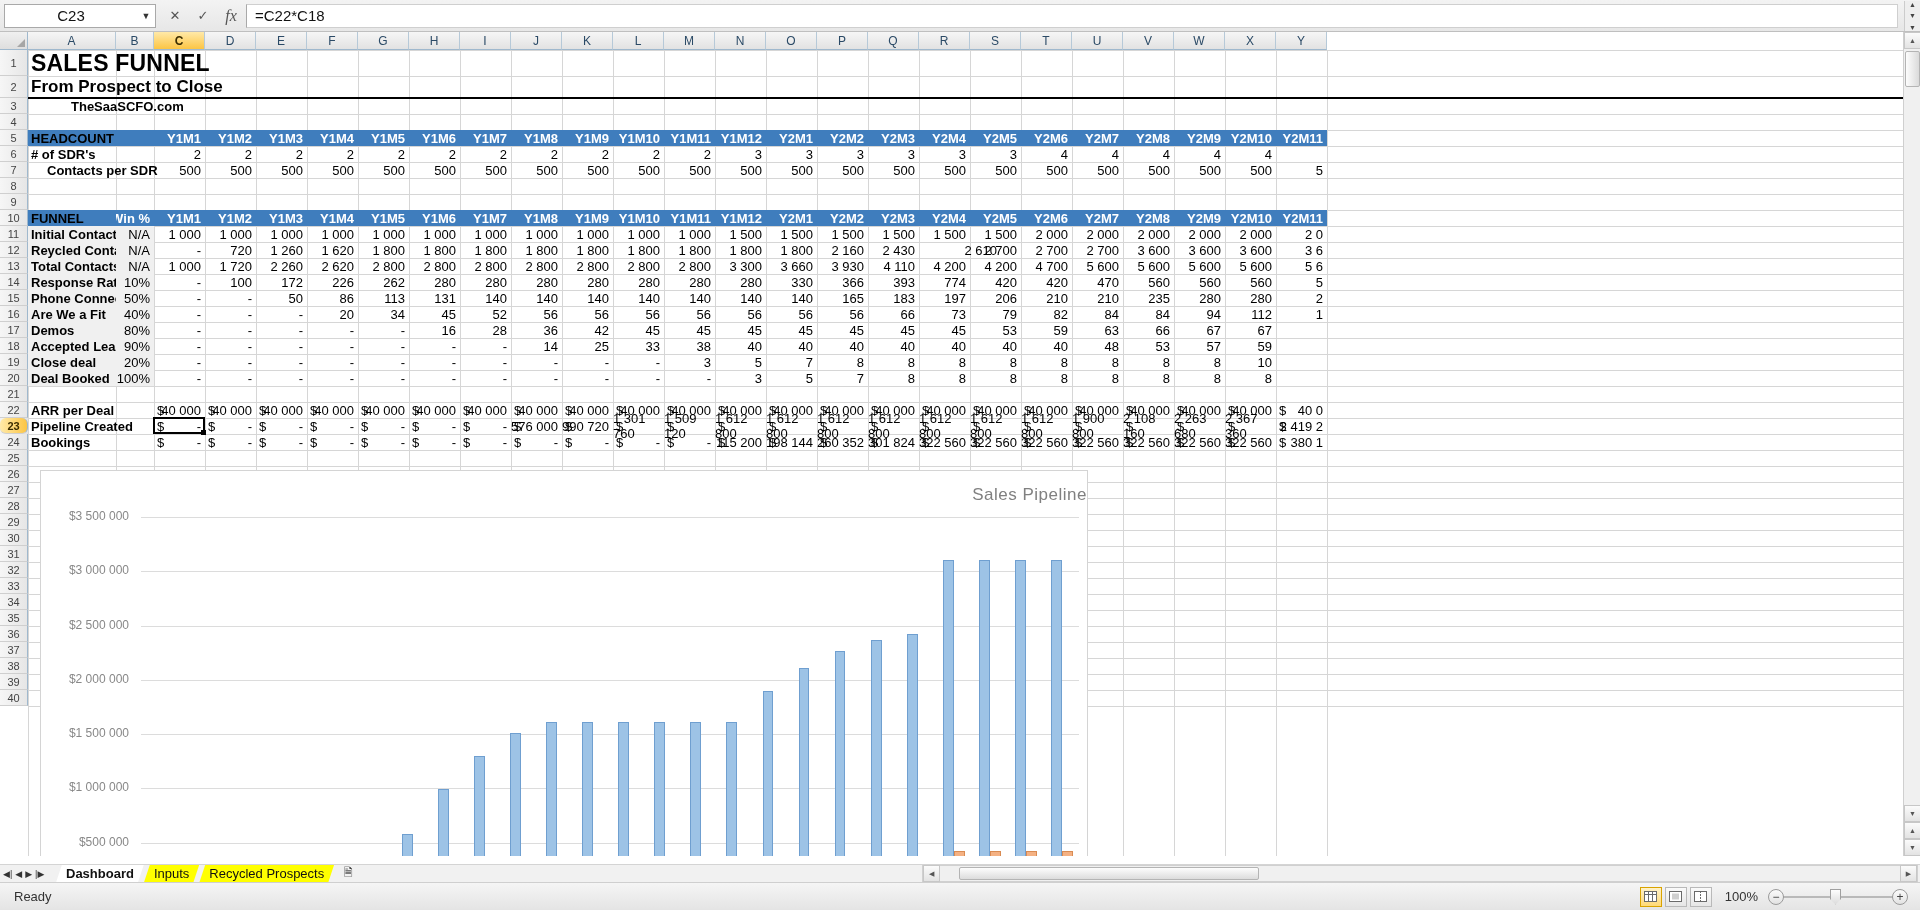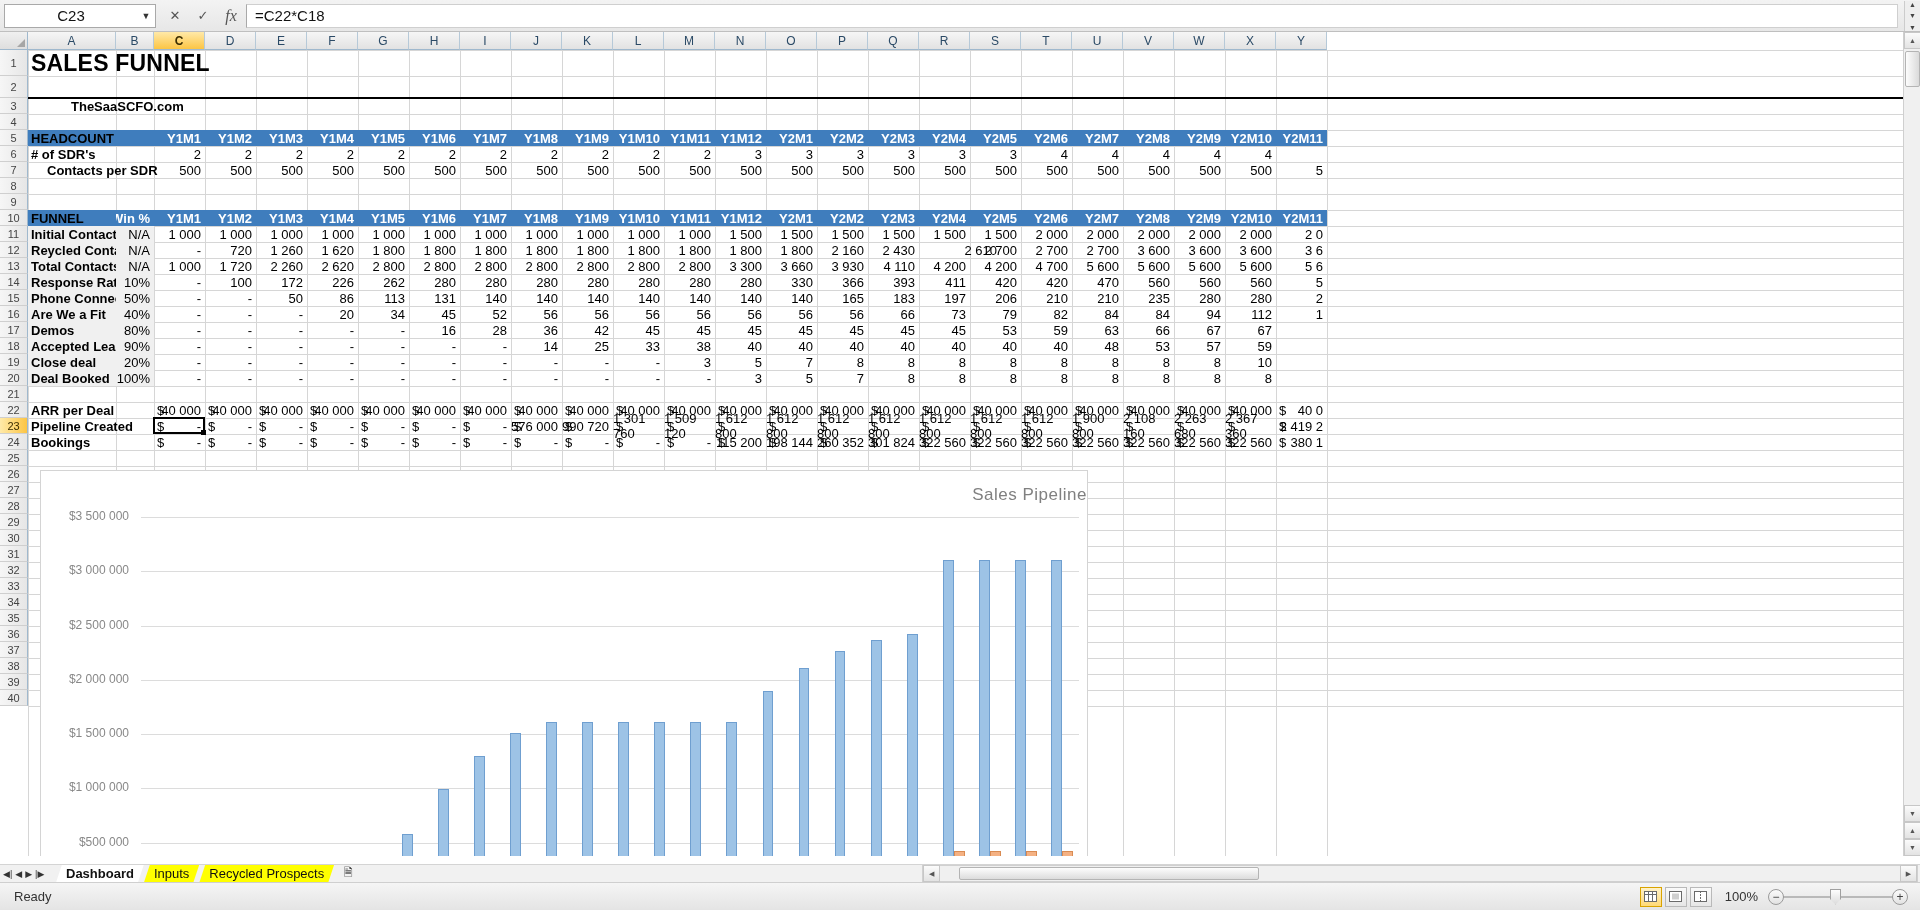--- a/index.html
+++ b/index.html
@@ -37,21 +37,21 @@
   .ch { border-right:1px solid #b6c9d8; border-bottom:1px solid #9fb8cd;
     font-size:12px; color:#2b4a66; display:flex; align-items:center;
     justify-content:center; background:linear-gradient(#f6f6f6,#e2e2e2); height:18px; }
   .ch.sel { background:linear-gradient(#ffe9a8,#fcc544); color:#3b2d00; font-weight:bold; }
 
   .rowhead { position:absolute; left:0; top:18px; width:28px;
     background:linear-gradient(to right,#f2f2f2,#e4e4e4); }
   .rh { height:16px; border-bottom:1px solid #cfcfcf; border-right:1px solid #9fb8cd;
     font-size:11px; color:#444; display:flex; align-items:center;
     justify-content:center; background:linear-gradient(to right,#f6f6f6,#e6e6e6); }
-  .rh.sel { background:linear-gradient(to right,#ffeaa9,#fcc544); color:#3b2d00; font-weight:normal; }
+  .rh.sel { background:linear-gradient(to right,#ffeaa9,#fcc544); color:#3b2d00; font-weight:bold;border-radius:6px; }
 
   .sheet { position:absolute; left:28px; top:18px; width:1892px; height:806px;
     overflow:hidden; background:#fff; }
   .cell { position:absolute; font-size:13px; color:#000; white-space:nowrap;
     overflow:hidden; display:flex; align-items:center; height:16px; }
   .num { justify-content:flex-end; padding-right:4px; }
   .txt { justify-content:flex-start; padding-left:3px; }
   .bold { font-weight:bold; }
   .hdrband { background:#3f7dbd; color:#fff; font-weight:bold; }
   .shade { background:#f0f0f0; }
@@ -279,20 +279,21 @@
       <div class="gridline-v" style="left: 891px; height: 806px;"></div>
       <div class="gridline-v" style="left: 942px; height: 806px;"></div>
       <div class="gridline-v" style="left: 993px; height: 806px;"></div>
       <div class="gridline-v" style="left: 1044px; height: 806px;"></div>
       <div class="gridline-v" style="left: 1095px; height: 806px;"></div>
       <div class="gridline-v" style="left: 1146px; height: 806px;"></div>
       <div class="gridline-v" style="left: 1197px; height: 806px;"></div>
       <div class="gridline-v" style="left: 1248px; height: 806px;"></div>
       <div class="gridline-v" style="left: 1299px; height: 806px;"></div>
       <div class="cell txt title1" style="left: 0px; top: 0px; width: 400px; height: 26px;">SALES FUNNEL</div>
+      <div class="cell txt title2" style="left: 0px; top: 26px; width: 400px; height: 22px;">From Prospect to Close</div>
       <div class="cell txt title3" style="left: 0px; top: 48px; width: 300px; height: 16px;">TheSaaSCFO.com</div>
       <div class="rowsep" style="top: 47px; width: 1892px;"></div>
       <div class="cell hdrband" style="left: 0px; top: 80px; width: 1299px; height: 16px;"></div>
       <div class="cell txt bold" style="left: 0px; top: 80px; width: 88px; height: 16px;">HEADCOUNT</div>
       <div class="cell num bold" style="left: 126px; top: 80px; width: 51px; height: 16px; color: rgb(255, 255, 255); background: transparent;">Y1M1</div>
       <div class="cell num bold" style="left: 177px; top: 80px; width: 51px; height: 16px; color: rgb(255, 255, 255); background: transparent;">Y1M2</div>
       <div class="cell num bold" style="left: 228px; top: 80px; width: 51px; height: 16px; color: rgb(255, 255, 255); background: transparent;">Y1M3</div>
       <div class="cell num bold" style="left: 279px; top: 80px; width: 51px; height: 16px; color: rgb(255, 255, 255); background: transparent;">Y1M4</div>
       <div class="cell num bold" style="left: 330px; top: 80px; width: 51px; height: 16px; color: rgb(255, 255, 255); background: transparent;">Y1M5</div>
       <div class="cell num bold" style="left: 381px; top: 80px; width: 51px; height: 16px; color: rgb(255, 255, 255); background: transparent;">Y1M6</div>
@@ -473,21 +474,21 @@
       <div class="cell num" style="left: 381px; top: 224px; width: 51px; height: 16px;">280</div>
       <div class="cell num" style="left: 432px; top: 224px; width: 51px; height: 16px;">280</div>
       <div class="cell num" style="left: 483px; top: 224px; width: 51px; height: 16px;">280</div>
       <div class="cell num" style="left: 534px; top: 224px; width: 51px; height: 16px;">280</div>
       <div class="cell num" style="left: 585px; top: 224px; width: 51px; height: 16px;">280</div>
       <div class="cell num" style="left: 636px; top: 224px; width: 51px; height: 16px;">280</div>
       <div class="cell num" style="left: 687px; top: 224px; width: 51px; height: 16px;">280</div>
       <div class="cell num" style="left: 738px; top: 224px; width: 51px; height: 16px;">330</div>
       <div class="cell num" style="left: 789px; top: 224px; width: 51px; height: 16px;">366</div>
       <div class="cell num" style="left: 840px; top: 224px; width: 51px; height: 16px;">393</div>
-      <div class="cell num" style="left: 891px; top: 224px; width: 51px; height: 16px;">411</div>
+      <div class="cell num" style="left: 891px; top: 224px; width: 51px; height: 16px;">774</div>
       <div class="cell num" style="left: 942px; top: 224px; width: 51px; height: 16px;">420</div>
       <div class="cell num" style="left: 993px; top: 224px; width: 51px; height: 16px;">420</div>
       <div class="cell num" style="left: 1044px; top: 224px; width: 51px; height: 16px;">470</div>
       <div class="cell num" style="left: 1095px; top: 224px; width: 51px; height: 16px;">560</div>
       <div class="cell num" style="left: 1146px; top: 224px; width: 51px; height: 16px;">560</div>
       <div class="cell num" style="left: 1197px; top: 224px; width: 51px; height: 16px;">560</div>
       <div class="cell num" style="left: 1248px; top: 224px; width: 51px; height: 16px;">5</div>
       <div class="cell txt bold" style="left: 0px; top: 240px; width: 88px; height: 16px;">Phone Connect</div>
       <div class="cell num" style="left: 88px; top: 240px; width: 38px; height: 16px;">50%</div>
       <div class="cell num" style="left: 126px; top: 240px; width: 51px; height: 16px;">-</div>

